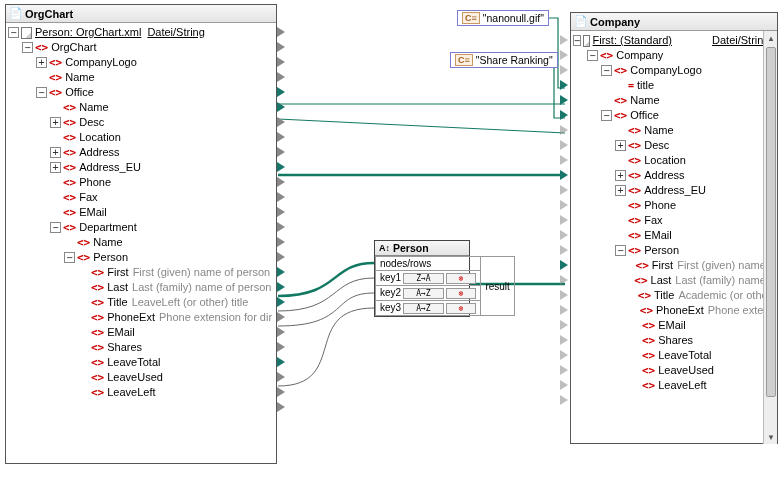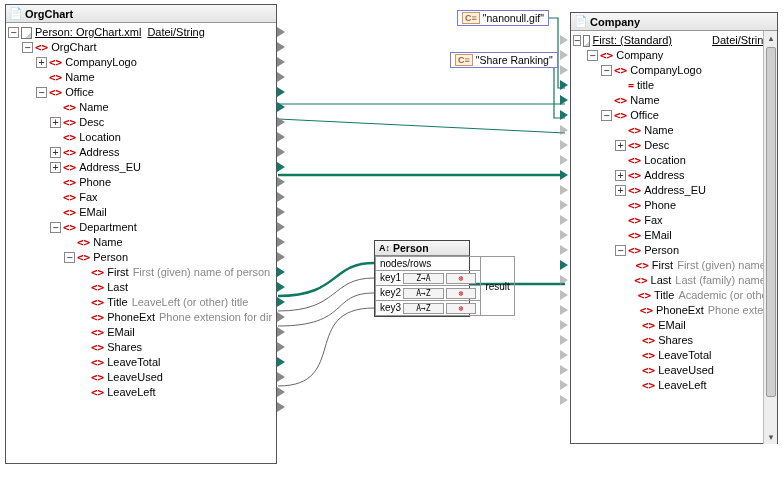--- a/index.html
+++ b/index.html
@@ -321,20 +321,21 @@
         </div>
     <div class="row">
           <span class="indent"></span>
           <span class="indent"></span>
           <span class="indent"></span>
           <span class="indent"></span>
           <span class="indent"></span>
           <span style="width:13px;display:inline-block"></span>
           <span class="tag-icon">&lt;&gt;</span>
           <span class="label">Last</span>
+          <span class="desc">Last (family) name of person</span>
         </div>
     <div class="row">
           <span class="indent"></span>
           <span class="indent"></span>
           <span class="indent"></span>
           <span class="indent"></span>
           <span class="indent"></span>
           <span style="width:13px;display:inline-block"></span>
           <span class="tag-icon">&lt;&gt;</span>
           <span class="label">Title</span>

